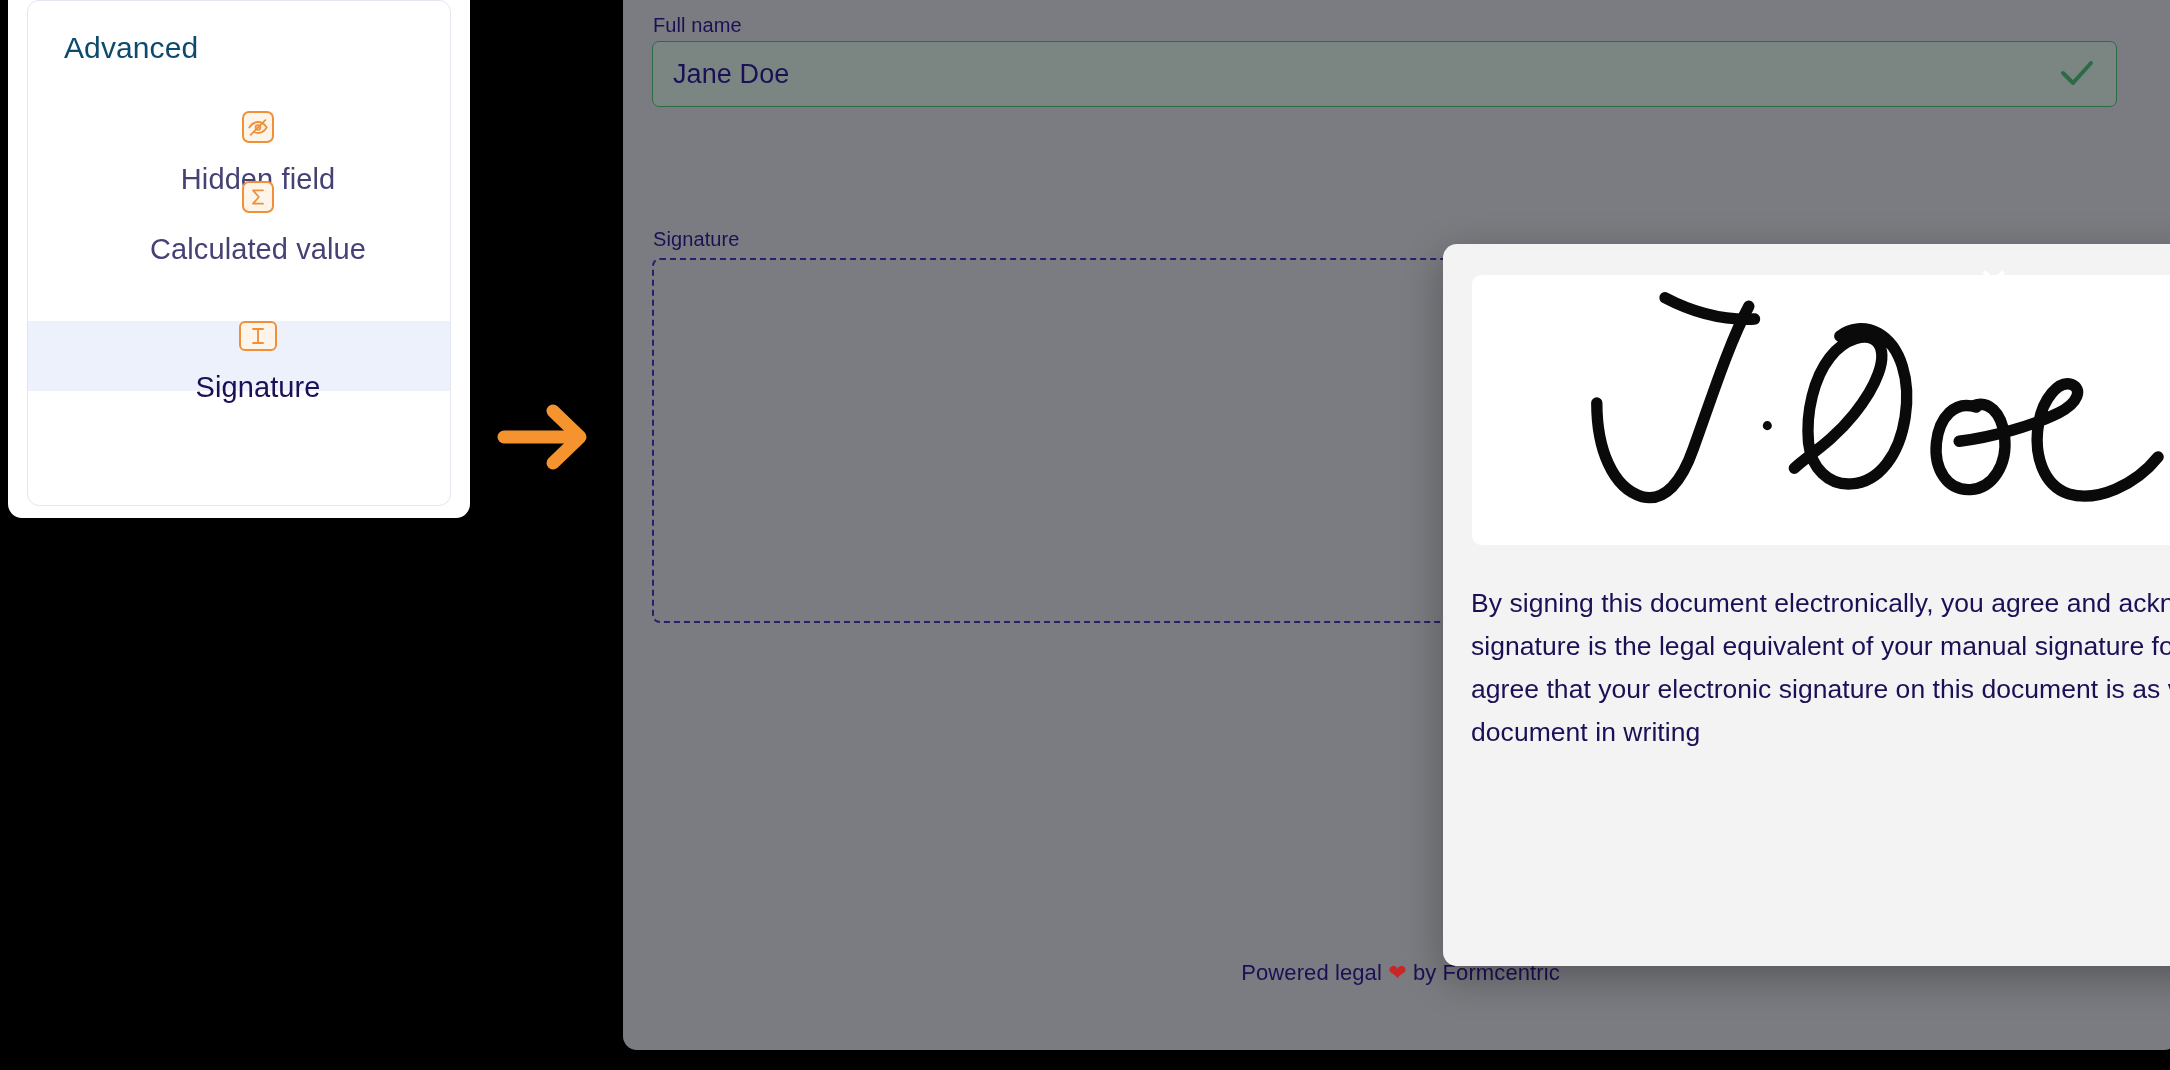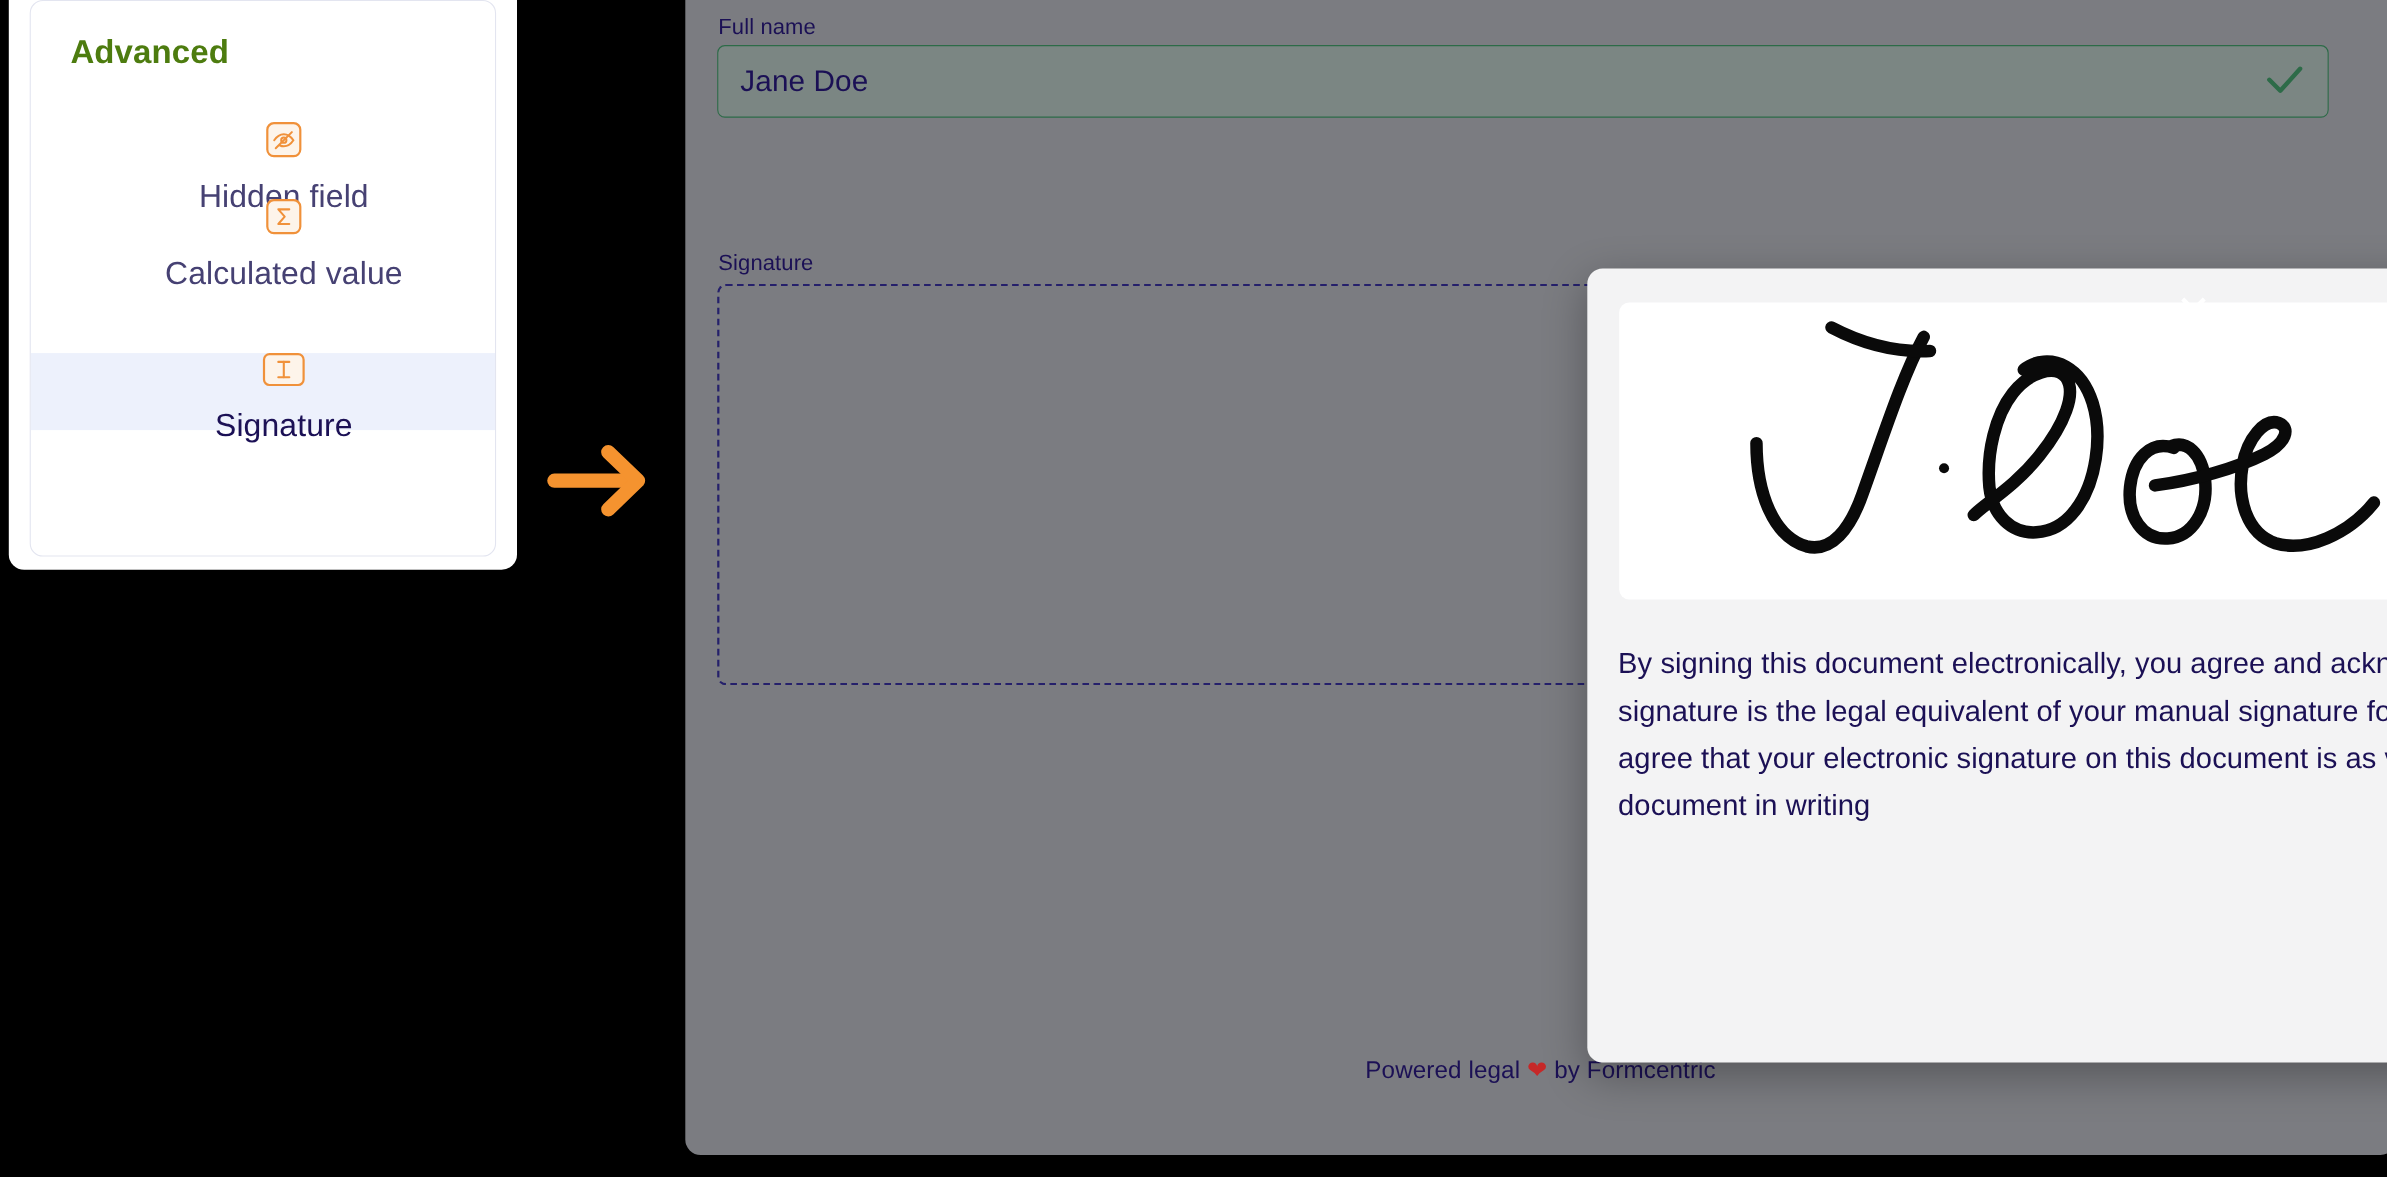--- a/index.html
+++ b/index.html
@@ -41,22 +41,22 @@
     border: 1px solid #e3e5f0;
     border-radius: 12px;
     overflow: hidden;
   }
 
   #palette-title {
     position: absolute;
     left: 36px;
     top: 30px;
     font-size: 30px;
-    font-weight: bold;
-    color: #4d7c0f;
+    font-weight: normal;
+    color: #0c4a6e;
     letter-spacing: 0.1px;
     text-align: right;
   }
 
   .palette-row {
     position: absolute;
     left: 0;
     width: 424px;
     height: 70px;
     display: flex;

